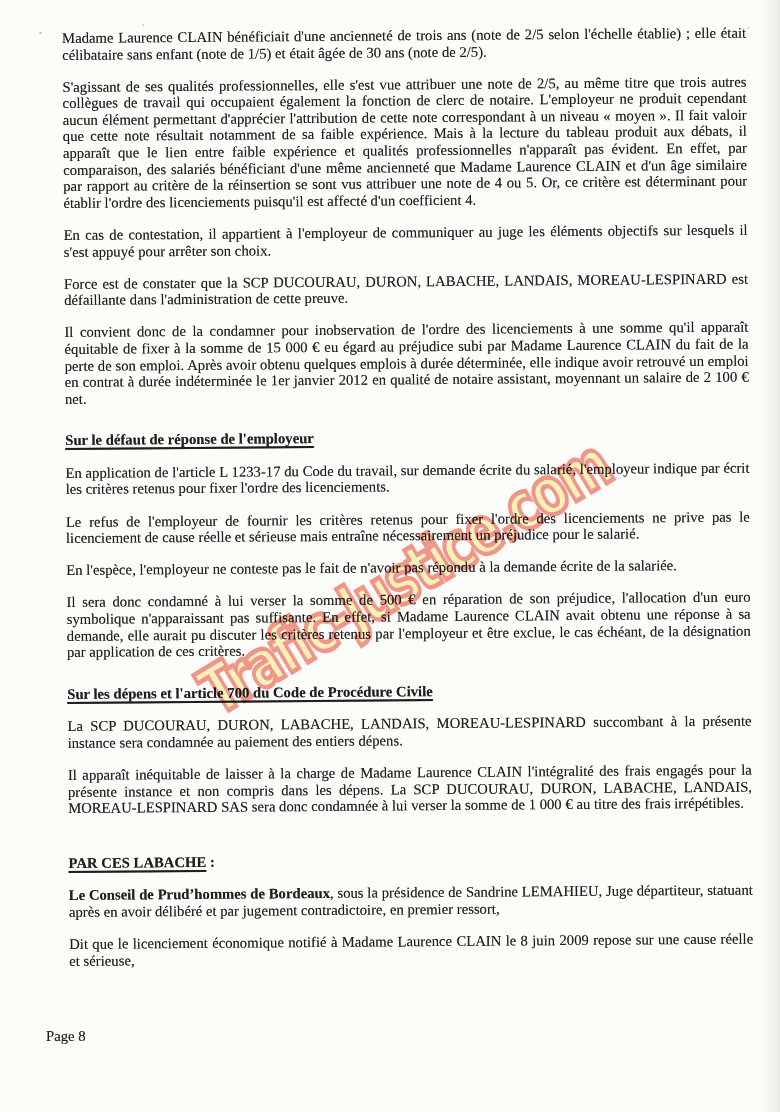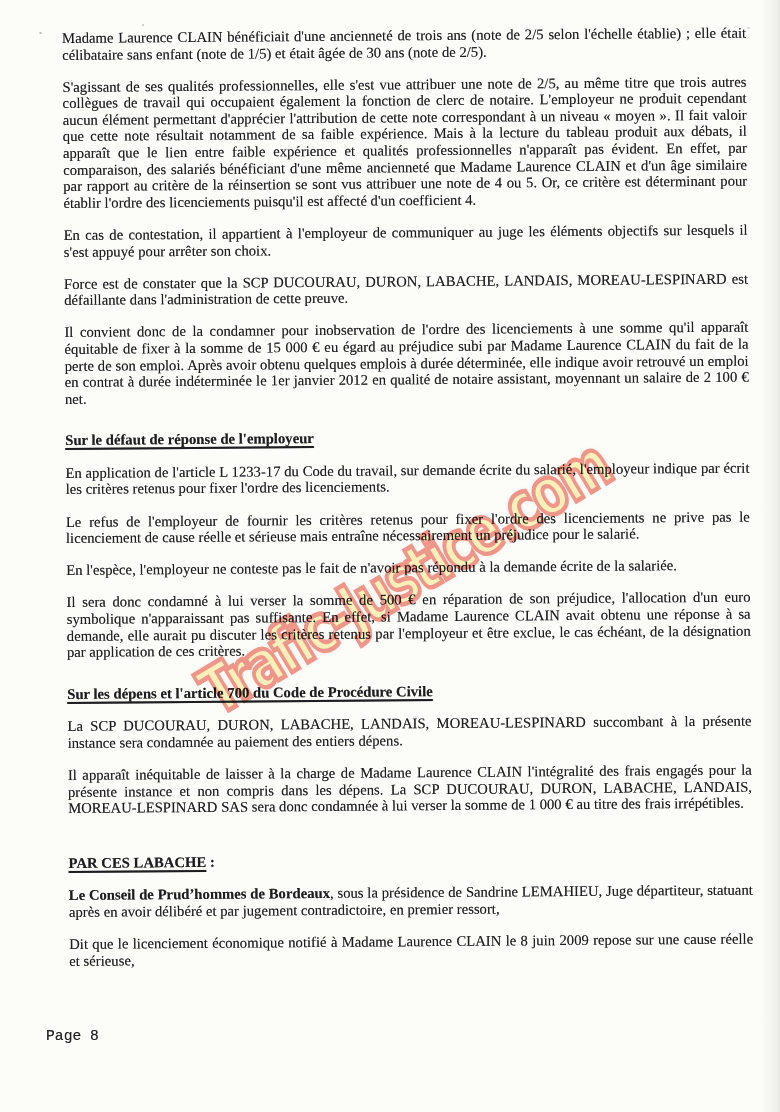--- a/index.html
+++ b/index.html
@@ -46,21 +46,20 @@
     text-decoration: underline;
     text-decoration-thickness: 1.5px;
     text-underline-offset: 3px;
   }
   .page-footer {
     position: absolute;
     left: 46px; top: 1028px;
     font-size: 14.7px;
     color: #222;
     text-shadow: 0 0 0.5px rgba(30,30,30,0.5);
-    font-family: Liberation Mono, monospace;
   }
   .watermark {
     position: absolute;
     left: 405px; top: 578px;
     transform: translate(-50%,-50%) rotate(-31deg) scaleY(1.32);
     font-family: "DejaVu Sans", sans-serif;
     font-weight: 700;
     font-size: 50px;
     letter-spacing: -2px;
     white-space: nowrap;

